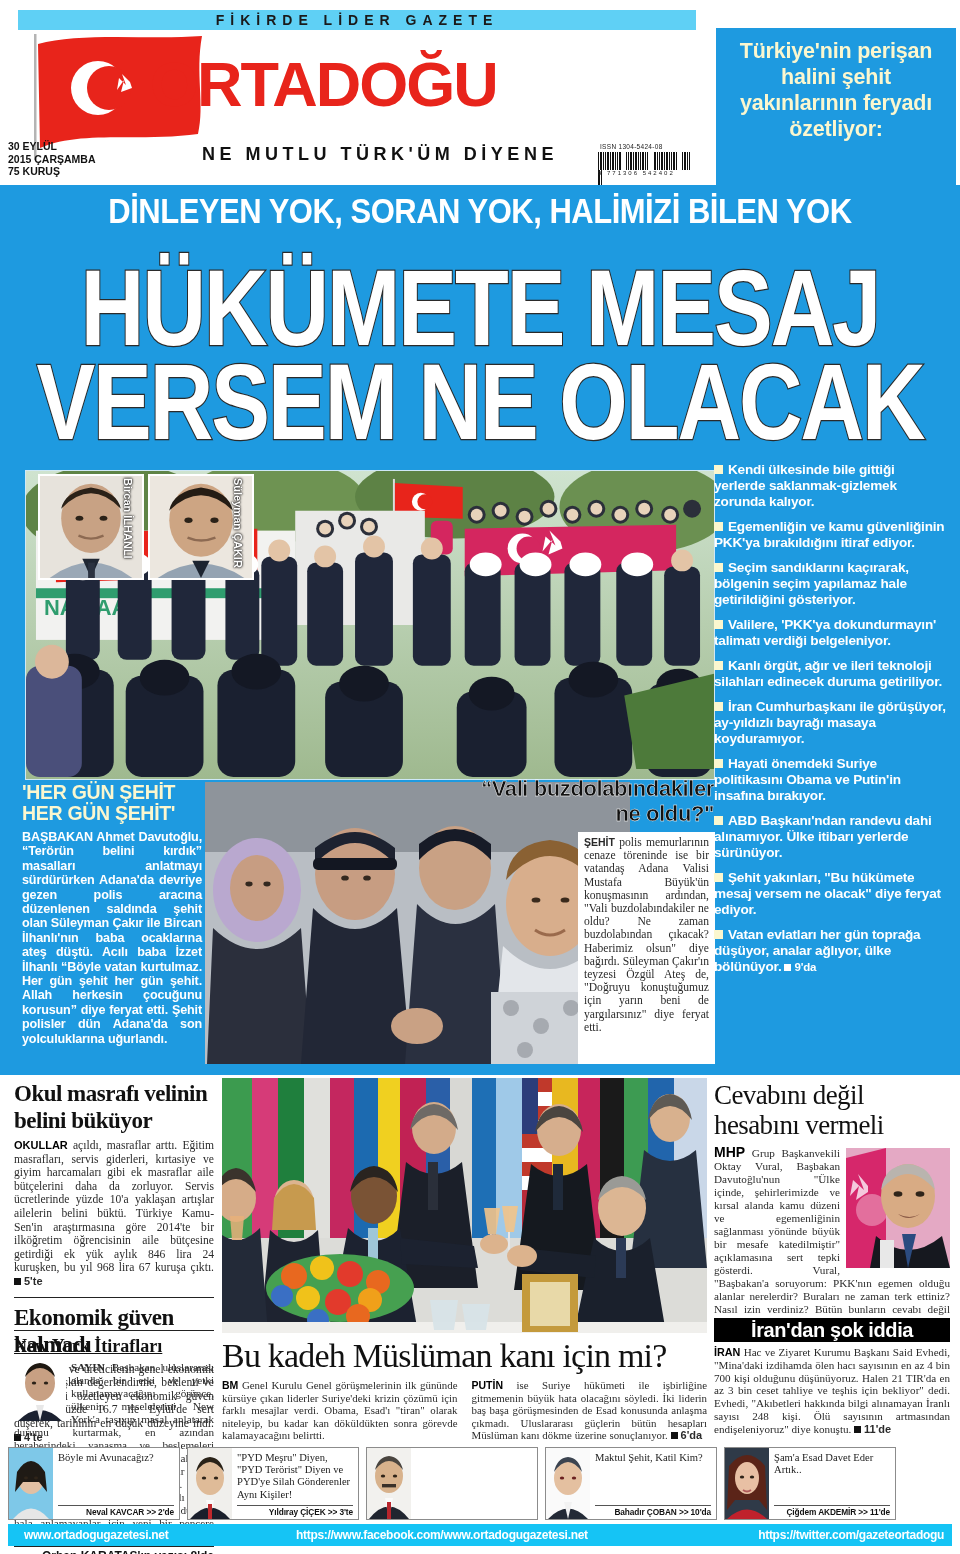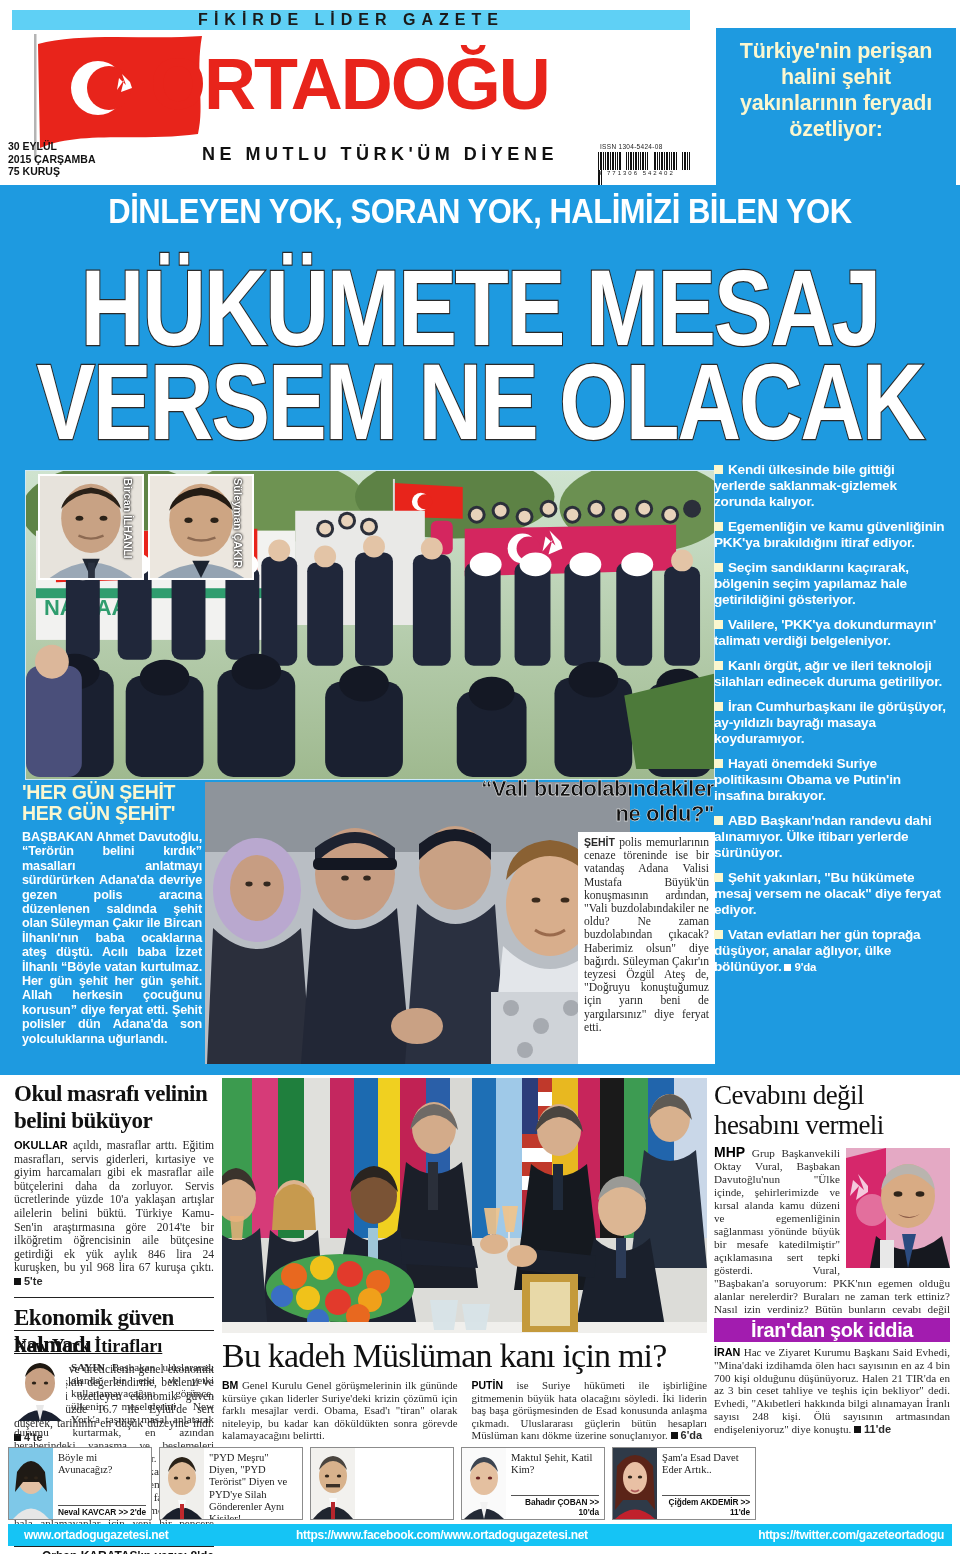--- a/index.html
+++ b/index.html
@@ -6,29 +6,29 @@
   html,body { background:#ffffff; }
   body {
     width:960px; height:1554px; position:relative; overflow:hidden;
     font-family:"Liberation Sans", sans-serif;
   }
   .page { position:absolute; inset:0; background:#ffffff; }
 
   
   .masthead { position:absolute; left:0; top:0; width:712px; height:185px; background:#fff; }
   .kicker-bar {
-    position:absolute; left:12px; top:10px; width:678px; height:20px;
-    background:#5fd0f5; color:#1a1a1a; font-size:16px; font-weight:bold;
+    position:absolute; left:18px; top:10px; width:678px; height:20px;
+    background:#5fd0f5; color:#1a1a1a; font-size:14px; font-weight:bold;
     letter-spacing:6px; text-align:center; line-height:20px;
   }
   .flag-wrap { position:absolute; left:20px; top:30px; width:190px; height:130px; }
   .flag-wrap svg { display:block; }
   .logo-ortadogu {
     position:absolute; left:150px; top:32px; width:545px; height:105px;
-    font-size:72px; font-weight:bold; color:#e8241b; letter-spacing:-2px;
+    font-size:63px; font-weight:bold; color:#e8241b; letter-spacing:-2px;
     font-family:"Liberation Sans", sans-serif; line-height:105px;
     white-space:nowrap;
   }
   .slogan {
     position:absolute; left:195px; top:144px; width:370px;
     font-size:18px; font-weight:bold; letter-spacing:4.5px; color:#111;
     text-align:center;
   }
   .dateblock {
     position:absolute; left:8px; top:140px; width:130px;
@@ -158,30 +158,30 @@
   .col-right h3 {
     font-family:"Liberation Serif", serif; font-weight:normal; color:#111;
     font-size:27px; line-height:30px; letter-spacing:-.6px;
   }
   .cr-body { position:relative; margin-top:6px; }
   .cr-photo { float:right; width:104px; height:120px; margin:2px 0 3px 6px; overflow:hidden; }
   .col-right p { font-family:"Liberation Serif", serif; font-size:11.2px; line-height:13px;
                  color:#2b2b2b; text-align:justify; }
   .col-right p b.lead { font-family:"Liberation Sans", sans-serif; font-size:14px; color:#000;}
 
-  .iranbar { position:absolute; left:714px; top:1318px; width:236px; height:24px; background:#a21caf; }
+  .iranbar { position:absolute; left:714px; top:1318px; width:236px; height:24px; background:#000000; }
   .iranbar span { display:block; color:#fff; font-size:20px; font-weight:bold; text-align:center;
                   line-height:24px; letter-spacing:-.4px; }
   .iranbody { position:absolute; left:714px; top:1346px; width:236px; }
   .iranbody p { font-family:"Liberation Serif", serif; font-size:11.1px; line-height:12.8px;
                 color:#2b2b2b; text-align:justify; }
   .iranbody p b.lead { font-family:"Liberation Sans", sans-serif; font-size:10.8px; color:#000;}
 
   
-  .colstrip { position:absolute; left:8px; top:1447px; width:748px; height:73px; display:flex; gap:7px;justify-content:space-between; }
+  .colstrip { position:absolute; left:8px; top:1447px; width:888px; height:73px; display:flex; gap:7px;justify-content:space-between; }
   .cbox { flex:1; border:1px solid #8c8c8c; background:#fff; display:flex; overflow:hidden; }
   .cbox .ph { width:44px; flex:0 0 44px; overflow:hidden; }
   .cbox .tx { flex:1; padding:4px 5px 2px 5px; display:flex; flex-direction:column; justify-content:space-between; }
   .cbox .tt { font-family:"Liberation Serif", serif; font-size:10.6px; line-height:12.2px; color:#222; }
   .cbox .nm { border-top:1px solid #555; font-size:8.3px; font-weight:bold; text-align:right; padding-top:1px; color:#111; letter-spacing:-.1px;}
 
   
   .footer { position:absolute; left:8px; top:1524px; width:944px; height:22px; background:#15c4f5; }
   .footer .f { position:absolute; top:4px; color:#ffffff; font-size:12px; font-weight:bold; letter-spacing:-.3px; }
   .footer .f1 { left:16px; }

